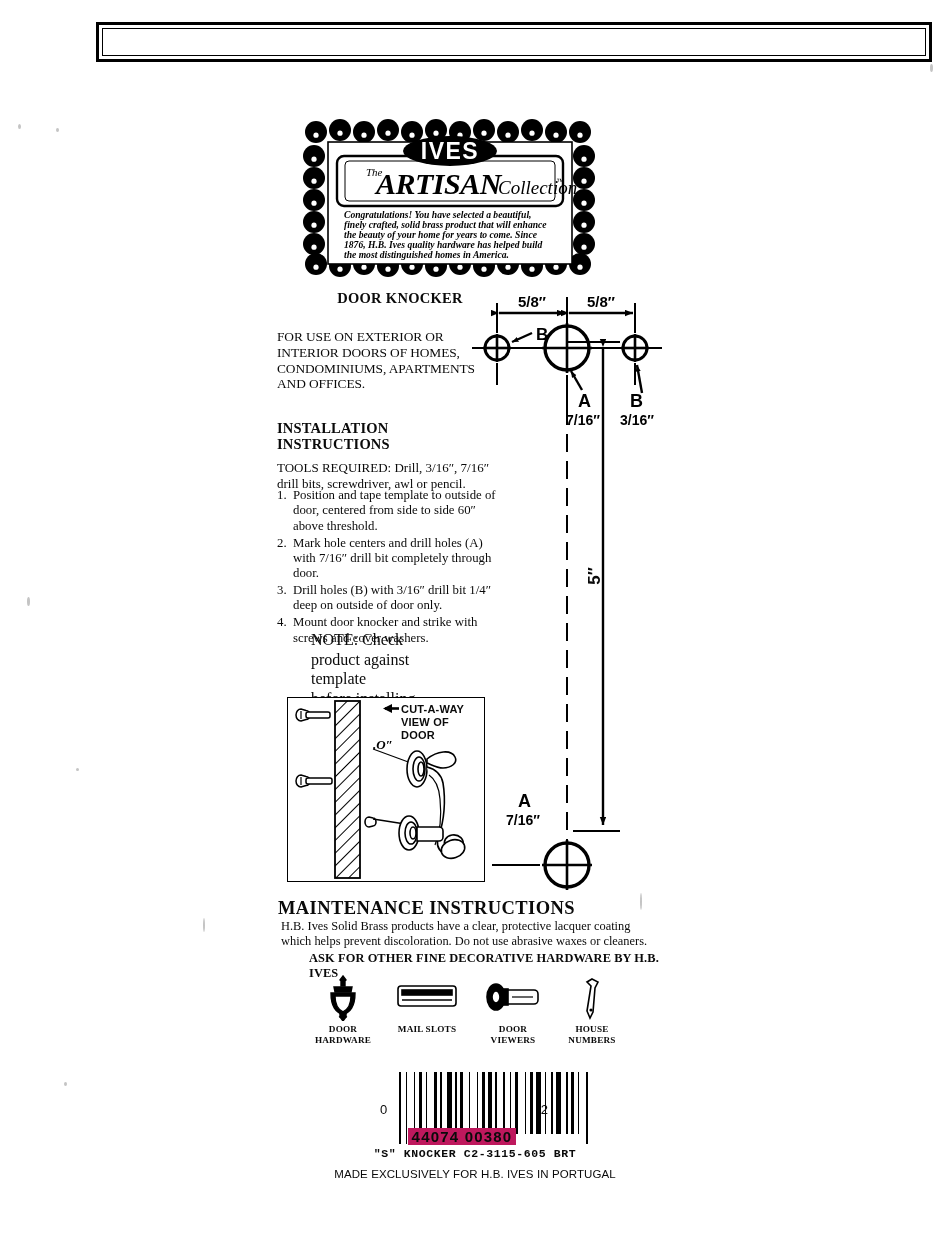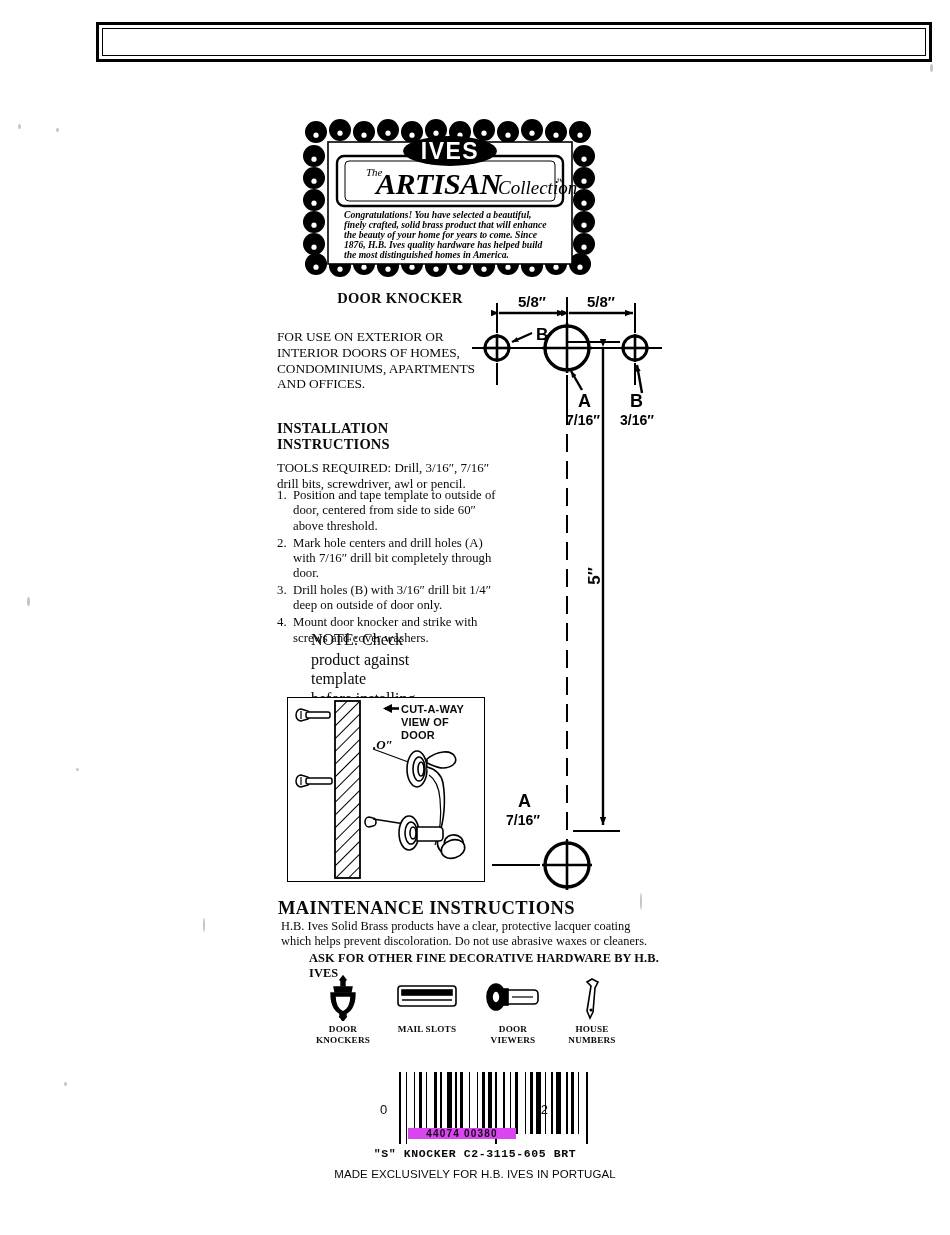--- a/index.html
+++ b/index.html
@@ -102,22 +102,22 @@
   .bc{position:absolute;left:380px;top:1072px;width:160px;height:72px;}
   .bc .bars{position:absolute;left:19px;top:0;height:72px;display:flex;align-items:flex-start;}
   .bc .bars i{display:block;background:#000;height:62px;margin-right:1px;}
   .bc .bars i.t{height:72px;}
   .bc .ld,.bc .rd{
     position:absolute;top:30px;font-family:"Liberation Sans",sans-serif;font-size:13px;
   }
   .bc .ld{left:0;} .bc .rd{right:-8px;}
   .bc .dg{
     position:absolute;left:28px;top:56px;width:108px;text-align:center;
-    font-family:"Liberation Sans",sans-serif;font-weight:bold;font-size:10px;letter-spacing:1.2px;
-    background:#d946ef;
+    font-family:"Liberation Sans",sans-serif;font-weight:bold;font-size:15px;letter-spacing:1.2px;
+    background:#be185d;
   }
 
   .foot1{
     position:absolute;left:0;top:1147px;width:950px;text-align:center;
     font-family:"Liberation Mono",monospace;font-weight:bold;font-size:11.5px;letter-spacing:.6px;
   }
   .foot2{
     position:absolute;left:0;top:1168px;width:950px;text-align:center;
     font-family:"Liberation Sans",sans-serif;font-size:11.5px;letter-spacing:.1px;
   }
@@ -431,21 +431,21 @@
             <path d="M12,12 h18 l-1,5 h-16 z"></path>
             <path d="M9,18 h24 c0,14 -5,19 -12,22 c-7,-3 -12,-8 -12,-22 z" fill="#000"></path>
             <path d="M13,21 h16 c0,10 -4,14 -8,16 c-4,-2 -8,-6 -8,-16 z" fill="#fff"></path>
             <rect x="18" y="39" width="6" height="3"></rect>
             <path d="M21,46 l-3,-4 h6 z"></path>
           </g>
         </svg>
       </div>
       <div class="cap">
         <div>DOOR</div>
-        <div>KNOCKERS</div>
+        <div>HARDWARE</div>
       </div>
     </div>
 
     <div class="prod" style="left:86px;top:0;width:82px">
       <div class="art">
         <svg width="62" height="30" viewBox="0 0 62 30" style="margin-bottom:10px">
           <g fill="#fff" stroke="#000" stroke-width="1.6">
             <rect x="2" y="5" width="58" height="20" rx="3"></rect>
             <rect x="6" y="9" width="50" height="5" fill="#000"></rect>
             <line x1="6" y1="19" x2="56" y2="19"></line>

